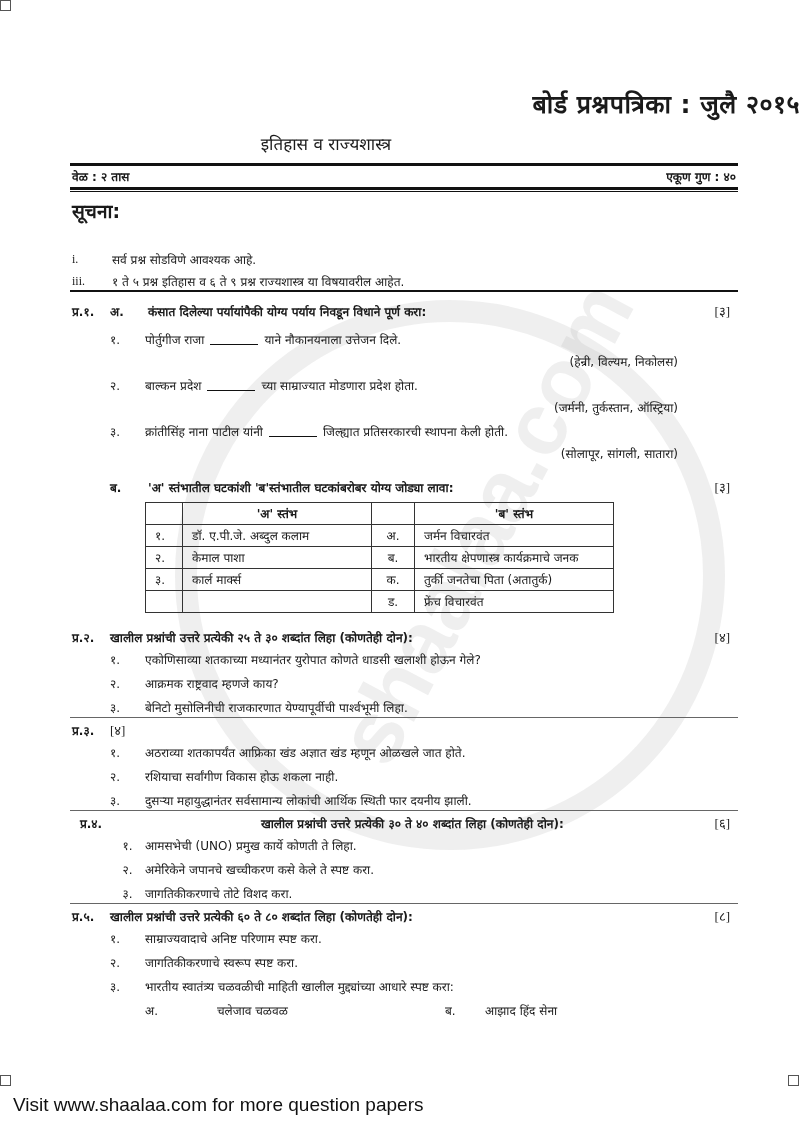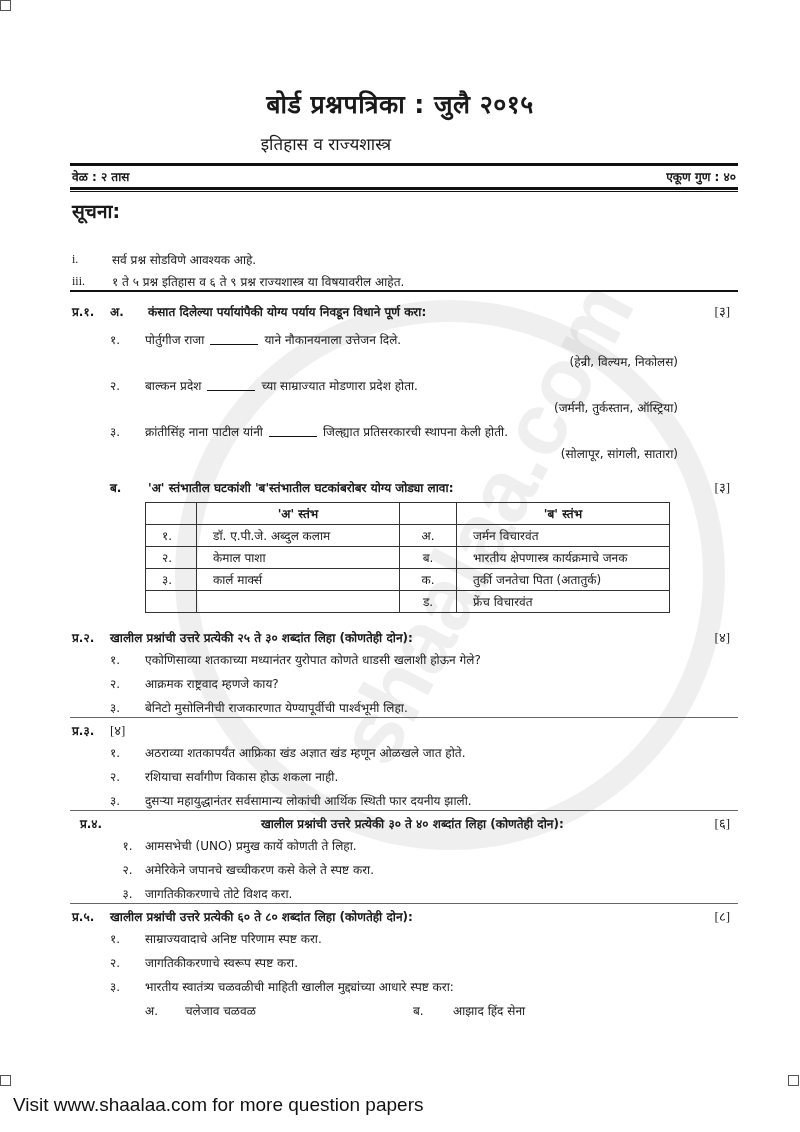--- a/index.html
+++ b/index.html
@@ -14,21 +14,21 @@
       border: 22px solid rgba(180,180,180,0.22); border-radius: 50%;
       box-sizing: border-box; pointer-events: none;
     }
     .watermark-text {
       position: absolute; left: 250px; top: 520px; width: 420px;
       transform: rotate(-62deg); font-size: 88px; font-weight: bold;
       color: rgba(180,180,180,0.22); font-family: "Liberation Sans", sans-serif;
       text-align: center; pointer-events: none; white-space: nowrap;
     }
     .title {
-      position: absolute; left: 0; width: 800px; top: 86px; text-align: center;
+      position: absolute; left: 0; width: 800px; top: 86px; text-align: right;
       font-size: 25px; font-weight: bold; letter-spacing: 0.5px;
     }
     .subtitle {
       position: absolute; left: 0; width: 652px; top: 132px; text-align: center;
       font-size: 17px;
     }
     .rule { position: absolute; left: 70px; width: 668px; background: #111; }
     .meta-row {
       position: absolute; left: 72px; width: 664px; top: 168px;
       display: flex; justify-content: space-between; font-size: 12px; font-weight: bold;
@@ -44,21 +44,21 @@
     .q-head .qtext { flex: 1; }
     .q-head .marks { font-weight: normal; font-family: "Liberation Serif", serif; font-size: 13px; }
     .item { display: flex; align-items: center; height: 24px; padding-left: 38px; }
     .item .num { width: 35px; }
     .blank { display: inline-block; width: 48px; border-bottom: 1px solid #111; margin: 0 6px; height: 11px; }
     .options { text-align: right; padding-right: 52px; height: 22px; line-height: 22px; }
     table.match {
       position: absolute; left: 145px; top: 502px; border-collapse: collapse; font-size: 12px;
     }
     table.match td, table.match th {
-      border: 1px solid #333; height: 21px; padding: 0 16px; text-align: left; font-weight: normal;
+      border: 1px solid #333; height: 21px; padding: 0 9px; text-align: left; font-weight: normal;
     }
     table.match th { text-align: center; font-weight: bold; }
     .footer {
       position: absolute; left: 13px; top: 1094px; font-size: 19px;
       font-family: "Liberation Sans", sans-serif; color: #111;
     }
   </style>
 </head>
 <body>
 
@@ -242,19 +242,19 @@
   <div class="item">
     <span class="num">२.</span>
     <span>जागतिकीकरणाचे स्वरूप स्पष्ट करा.</span>
   </div>
   <div class="item">
     <span class="num">३.</span>
     <span>भारतीय स्वातंत्र्य चळवळीची माहिती खालील मुद्द्यांच्या आधारे स्पष्ट करा:</span>
   </div>
   <div class="item" style="padding-left:73px;">
     <span style="width:40px;">अ.</span>
-    <span style="width:228px;">चलेजाव चळवळ</span>
+    <span style="width:228px;margin-left:32px;">चलेजाव चळवळ</span>
     <span style="width:40px;">ब.</span>
     <span>आझाद हिंद सेना</span>
   </div>
 </div>
 
 <div class="footer">Visit www.shaalaa.com for more question papers</div>
 
 </body></html>

